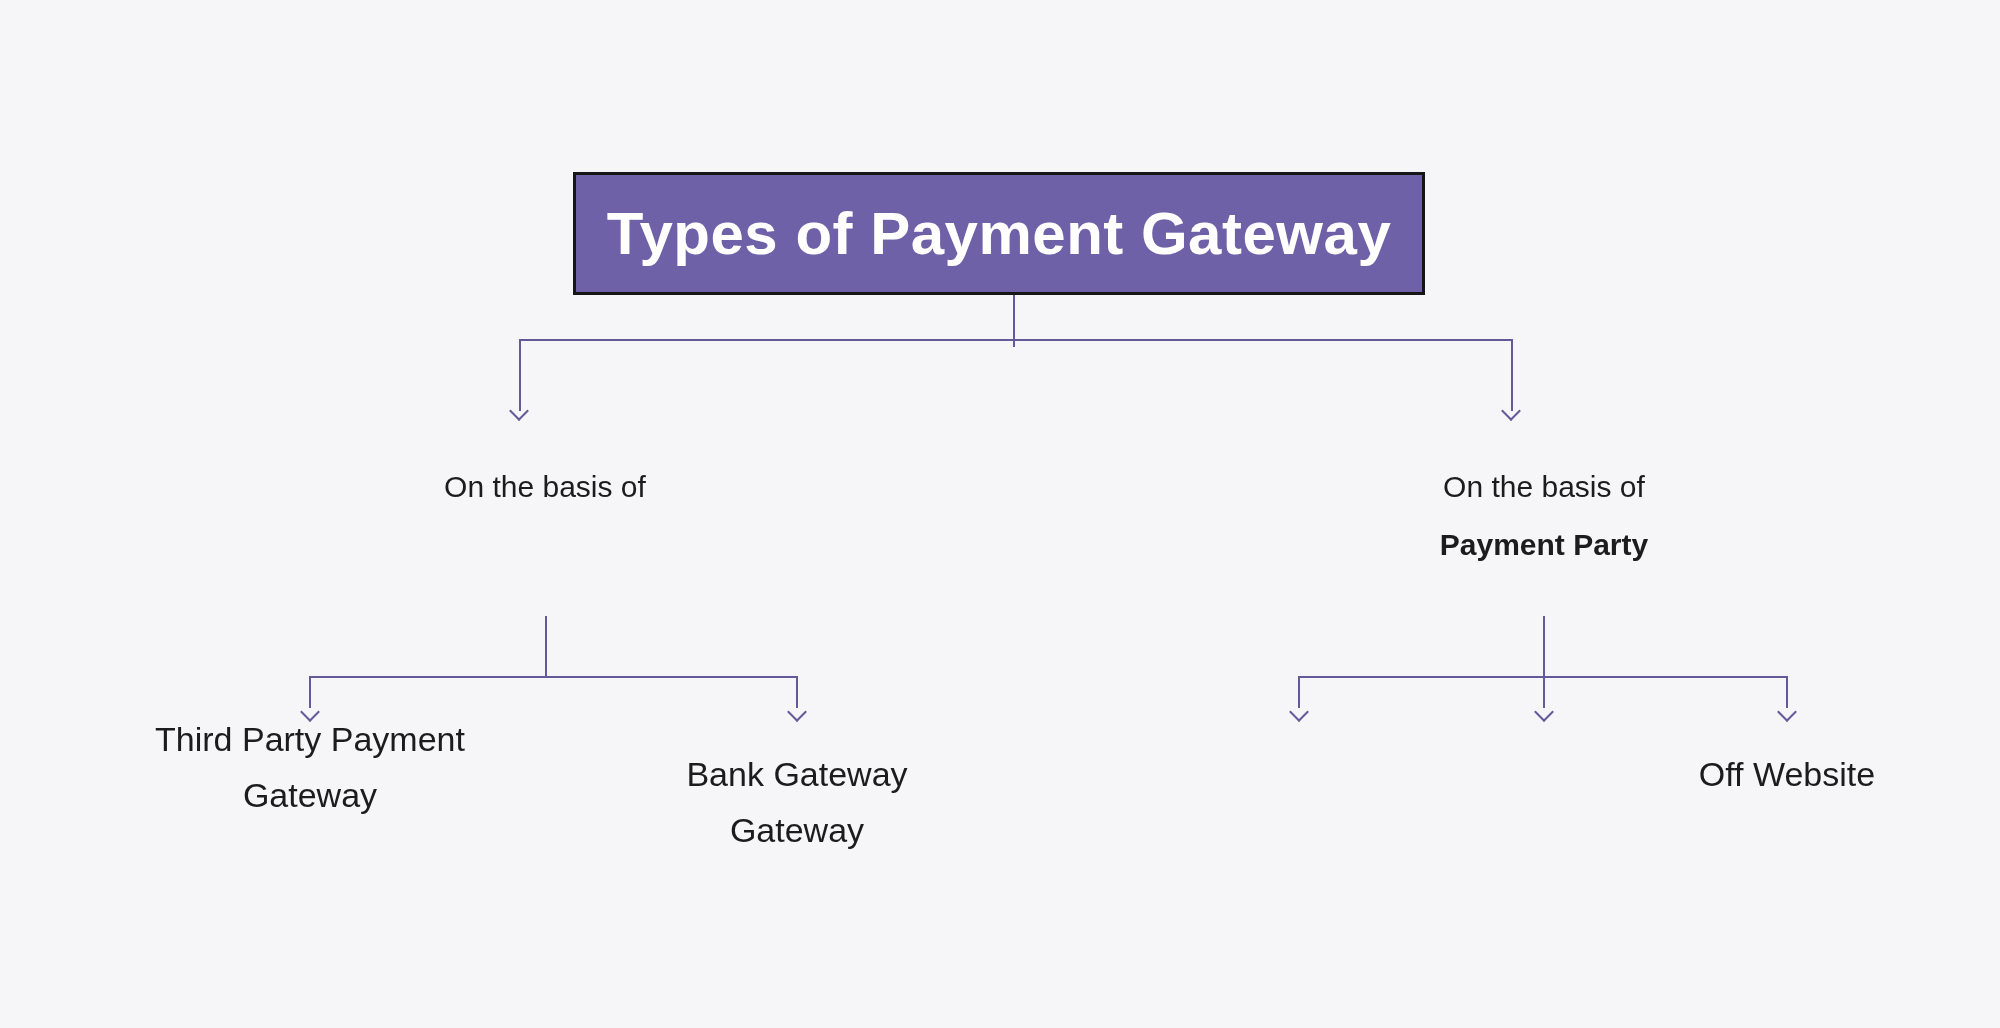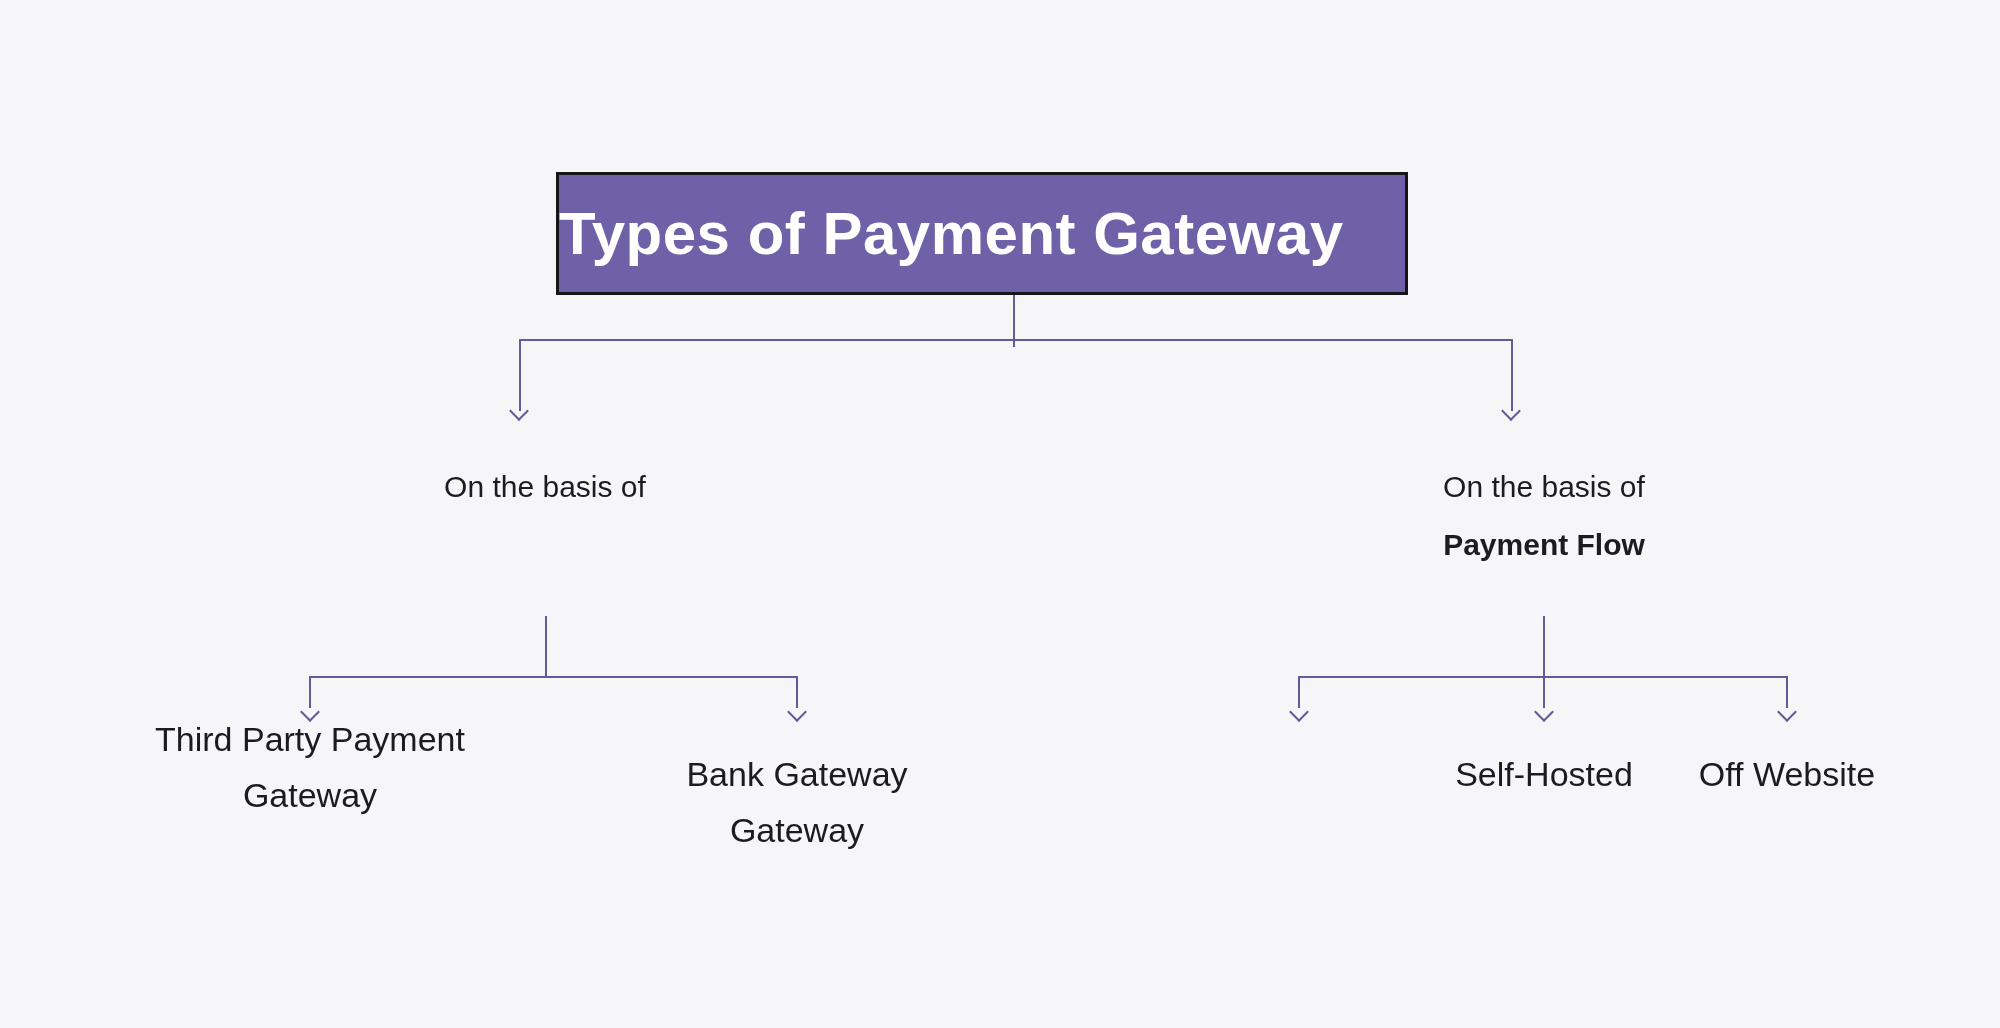--- a/index.html
+++ b/index.html
@@ -17,25 +17,25 @@
     font-family: "Liberation Sans", sans-serif;
     overflow: hidden;
   }
   .page {
     position: relative;
     width: 2000px; height: 1028px;
     background: var(--background);
   }
   .title-box {
     position: absolute;
-    left: 556px; top: 172px;
+    left: 573px; top: 172px;
     width: 852px; height: 123px;
     background: var(--title-bg);
     border: 3px solid var(--title-border);
-    display: flex; align-items: center; justify-content: flex-start;
+    display: flex; align-items: center; justify-content: center;
   }
   .title-box span {
     color: var(--title-text);
     font-size: 60px;
     font-weight: 700;
     letter-spacing: 0.5px;
     white-space: nowrap;
   }
   .line {
     position: absolute;
@@ -80,36 +80,35 @@
   <div class="line" style="left:519px; top:339px; width:2px; height:72px;"></div>
   <div class="line" style="left:1511px; top:339px; width:2px; height:72px;"></div>
   <div class="chev" style="left:512px; top:404px;"></div>
   <div class="chev" style="left:1504px; top:404px;"></div>
 
   <div class="branch" style="left:345px; top:458px; width:400px;">
     <div class="b1">On the basis of</div>
   </div>
   <div class="branch" style="left:1344px; top:458px; width:400px;">
     <div class="b1">On the basis of</div>
-    <div class="b2">Payment Flow</div>
+    <div class="b2">Payment Party</div>
   </div>
 
   <div class="line" style="left:545px; top:616px; width:2px; height:62px;"></div>
   <div class="line" style="left:309px; top:676px; width:489px; height:2px;"></div>
   <div class="line" style="left:309px; top:676px; width:2px; height:32px;"></div>
   <div class="line" style="left:796px; top:676px; width:2px; height:32px;"></div>
   <div class="chev" style="left:303px; top:705px;"></div>
   <div class="chev" style="left:790px; top:705px;"></div>
 
   <div class="line" style="left:1543px; top:616px; width:2px; height:92px;"></div>
   <div class="line" style="left:1299px; top:676px; width:489px; height:2px;"></div>
   <div class="line" style="left:1298px; top:676px; width:2px; height:32px;"></div>
   <div class="line" style="left:1786px; top:676px; width:2px; height:32px;"></div>
   <div class="chev" style="left:1292px; top:705px;"></div>
   <div class="chev" style="left:1537px; top:705px;"></div>
   <div class="chev" style="left:1780px; top:705px;"></div>
 
   <div class="leaf" style="left:130px; top:711px; width:360px;">Third Party Payment Gateway</div>
   <div class="leaf" style="left:657px; top:746px; width:280px;">Bank Gateway Gateway</div>
-  <div class="leaf" style="left:1424px; top:746px; width:240px;">Self-Hosted</div>
   <div class="leaf" style="left:1667px; top:746px; width:240px;text-align:center;">Off Website</div>
 
 </div>
 
 </body></html>

